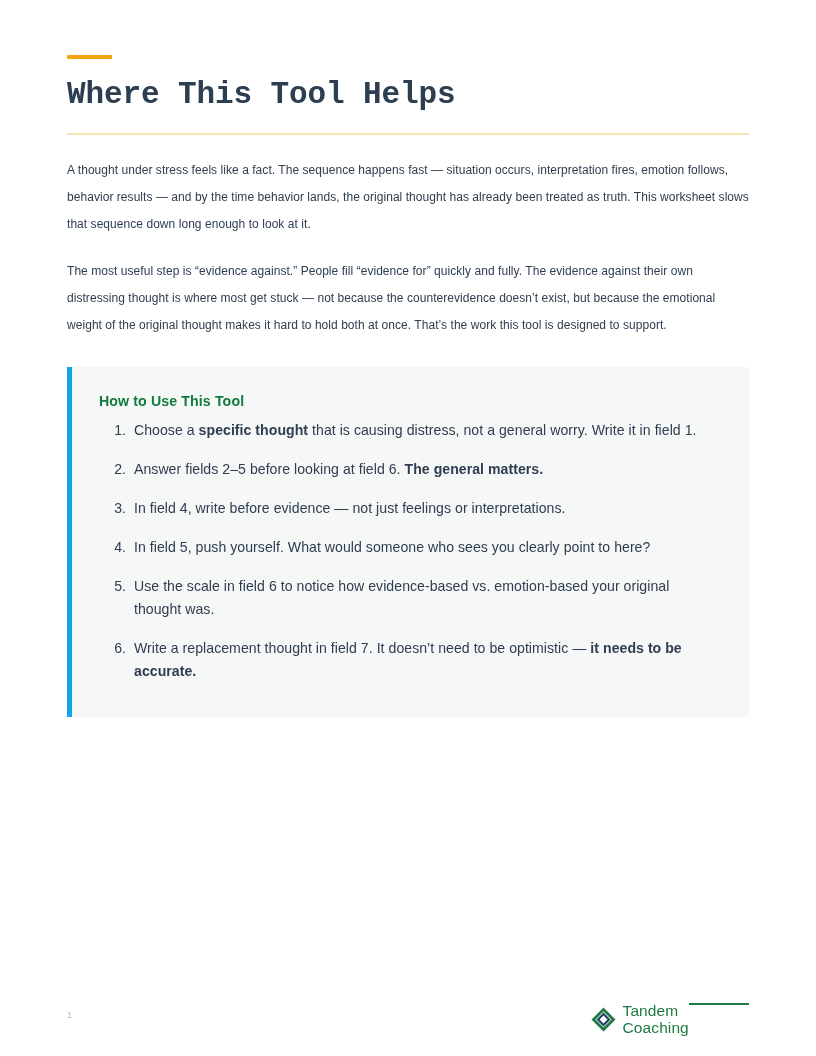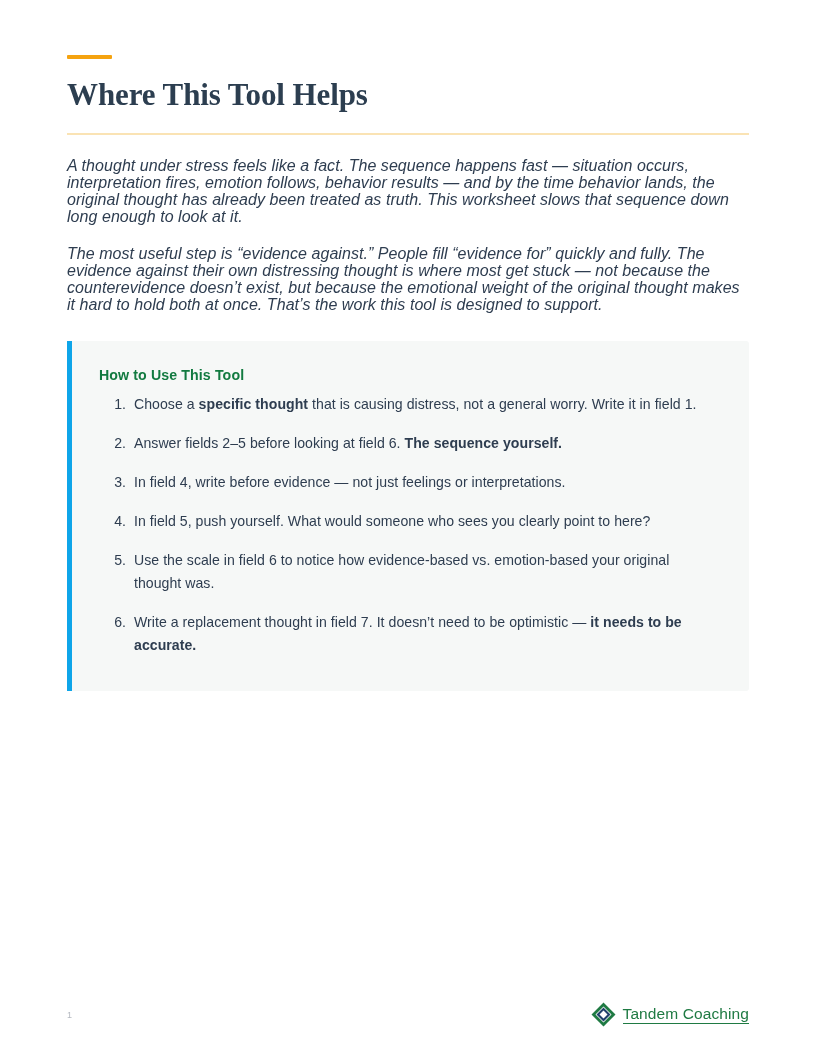--- a/index.html
+++ b/index.html
@@ -31,44 +31,43 @@
 
   
   .accent-bar {
     width: 45px;
     height: 4px;
     background: #f5a310;
     margin-top: 55px;
     border-radius: 1px;
   }
   .page-title {
-    font-family: Liberation Serif, serif;
+    font-family: Liberation Mono, monospace;
     font-weight: 700;
     font-size: 31px;
     line-height: 1.18;
     color: #2c3e50;
     letter-spacing: -0.1px;
     margin: 18px 0 0 0;
   }
   .title-rule {
     width: 682px;
     height: 2px;
     background: #fae3b4;
     margin-top: 19px;
   }
 
   
   .body-par {
-    font-size: 16px;
-    line-height: 17px;
+    font-size: 12px;
+    line-height: 27px;
     color: #2e3d50;
     margin: 0;
     padding-top: 20px;
     letter-spacing: 0.05px;
-    font-style: italic;
   }
   .body-par:first-of-type { padding-top: 22px; }
 
   
   .callout {
     position: relative;
     margin-top: 28px;
     width: 682px;
     background: #f6f8f7;
     border-left: 5px solid #0ea5e9;
@@ -115,21 +114,21 @@
   }
   .logo {
     position: absolute;
     right: 67px;
     top: 2px;
     display: flex;
     align-items: center;
     gap: 7px;
   }
   .logo-mark { width: 25px; height: 25px; display: block; }
-  .logo-text-wrap { display: flex; flex-direction: column; }
+  .logo-text-wrap { display: flex; flex-direction: row; }
   .logo-text {
     font-size: 15.5px;
     color: #1f7a43;
     font-weight: 400;
     letter-spacing: 0.1px;
     line-height: 17px;
   }
   .logo-underline {
     height: 1.5px;
     background: #1f7a43;
@@ -149,21 +148,21 @@
 
     <div class="title-rule"></div>
 
     <p class="body-par">A thought under stress feels like a fact. The sequence happens fast — situation occurs, interpretation fires, emotion follows, behavior results — and by the time behavior lands, the original thought has already been treated as truth. This worksheet slows that sequence down long enough to look at it.</p>
     <p class="body-par">The most useful step is “evidence against.” People fill “evidence for” quickly and fully. The evidence against their own distressing thought is where most get stuck — not because the counterevidence doesn’t exist, but because the emotional weight of the original thought makes it hard to hold both at once. That’s the work this tool is designed to support.</p>
 
     <div class="callout">
       <div class="callout-title">How to Use This Tool</div>
       <ol class="callout-list">
         <li><span>Choose a </span><b>specific thought</b><span> that is causing distress, not a general worry. Write it in field 1.</span></li>
-        <li><span>Answer fields 2–5 before looking at field 6. </span><b>The sequence yourself.</b><span></span></li>
+        <li><span>Answer fields 2–5 before looking at field 6. </span><b>The general matters.</b><span></span></li>
         <li><span>In field 4, write before evidence — not just feelings or interpretations.</span><b></b><span></span></li>
         <li><span>In field 5, push yourself. What would someone who sees you clearly point to here?</span><b></b><span></span></li>
         <li><span>Use the scale in field 6 to notice how evidence-based vs. emotion-based your original thought was.</span><b></b><span></span></li>
         <li><span>Write a replacement thought in field 7. It doesn’t need to be optimistic — </span><b>it needs to be accurate.</b><span></span></li>
       </ol>
     </div>
 
   </div>
 
   <div class="footer">

